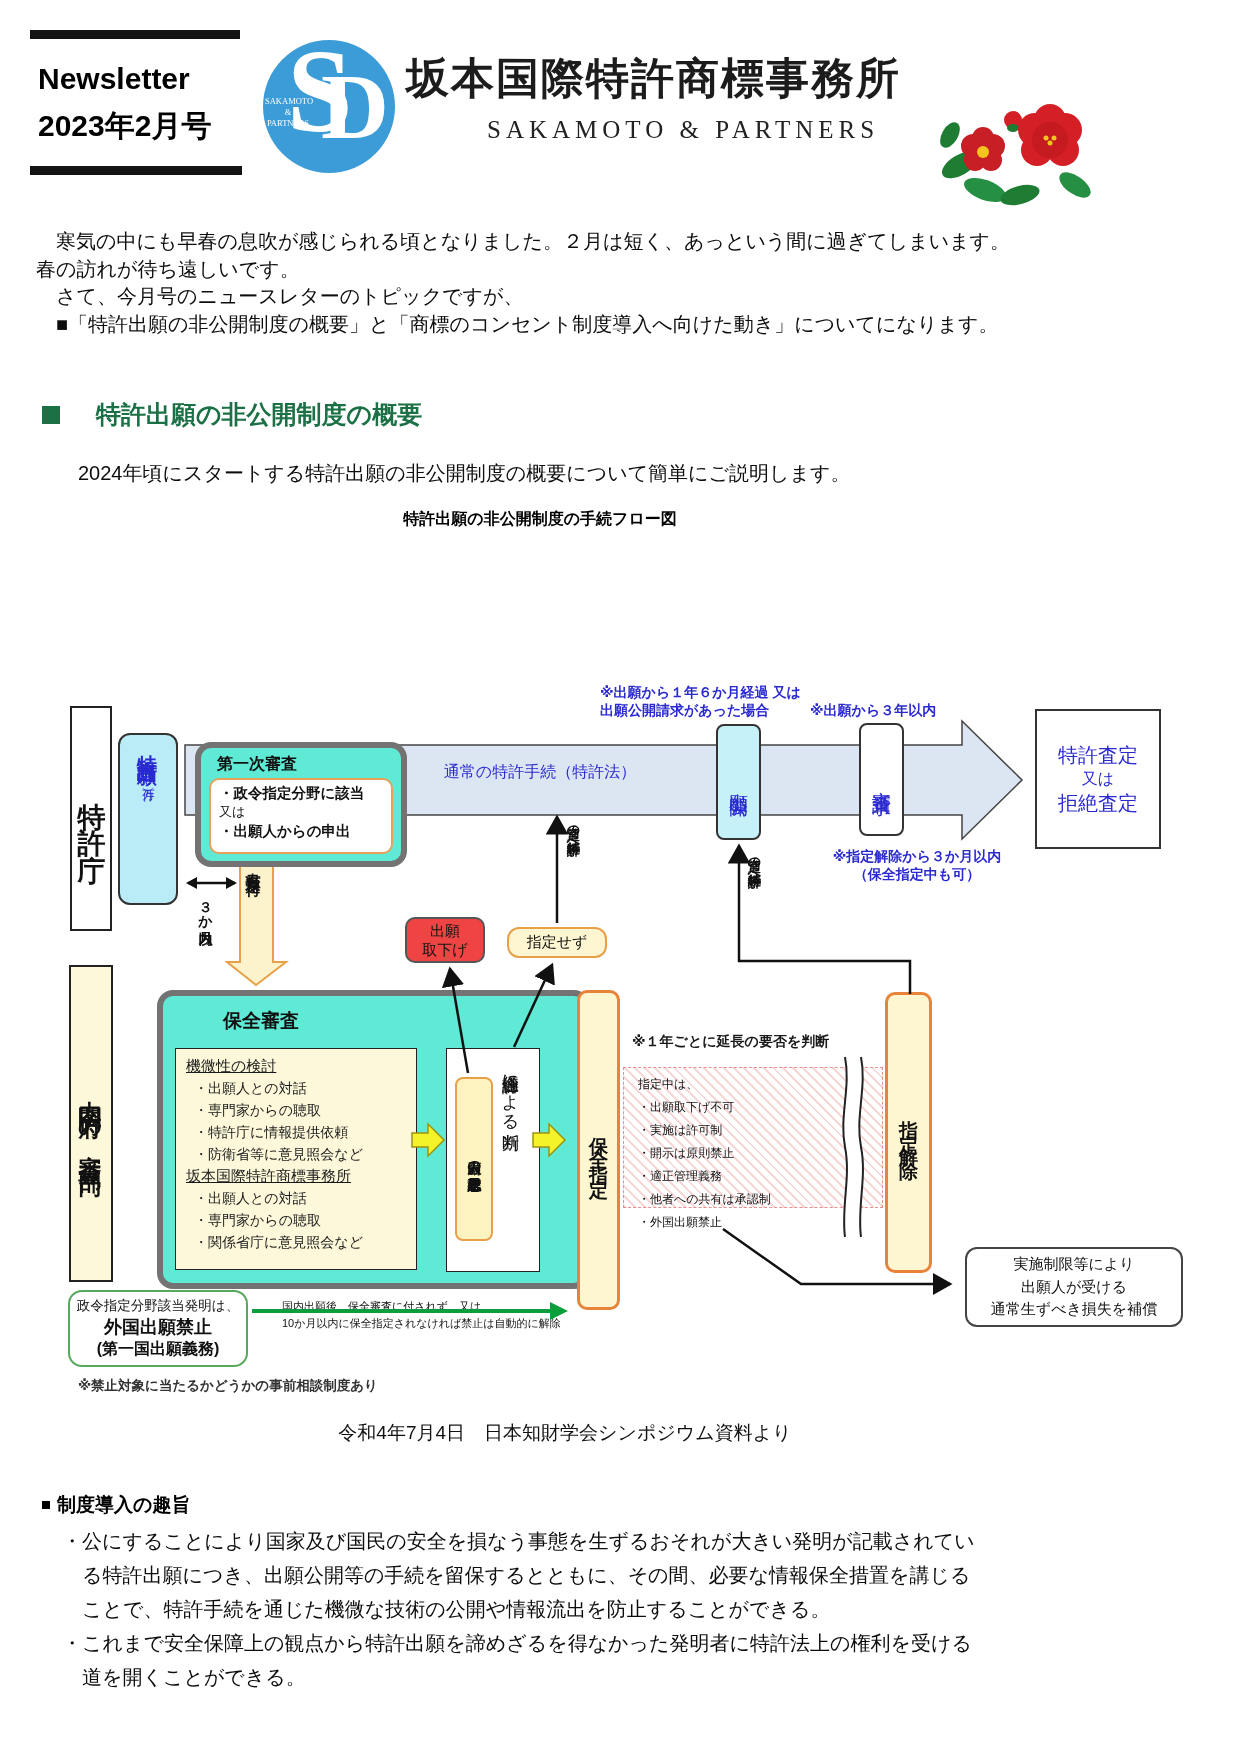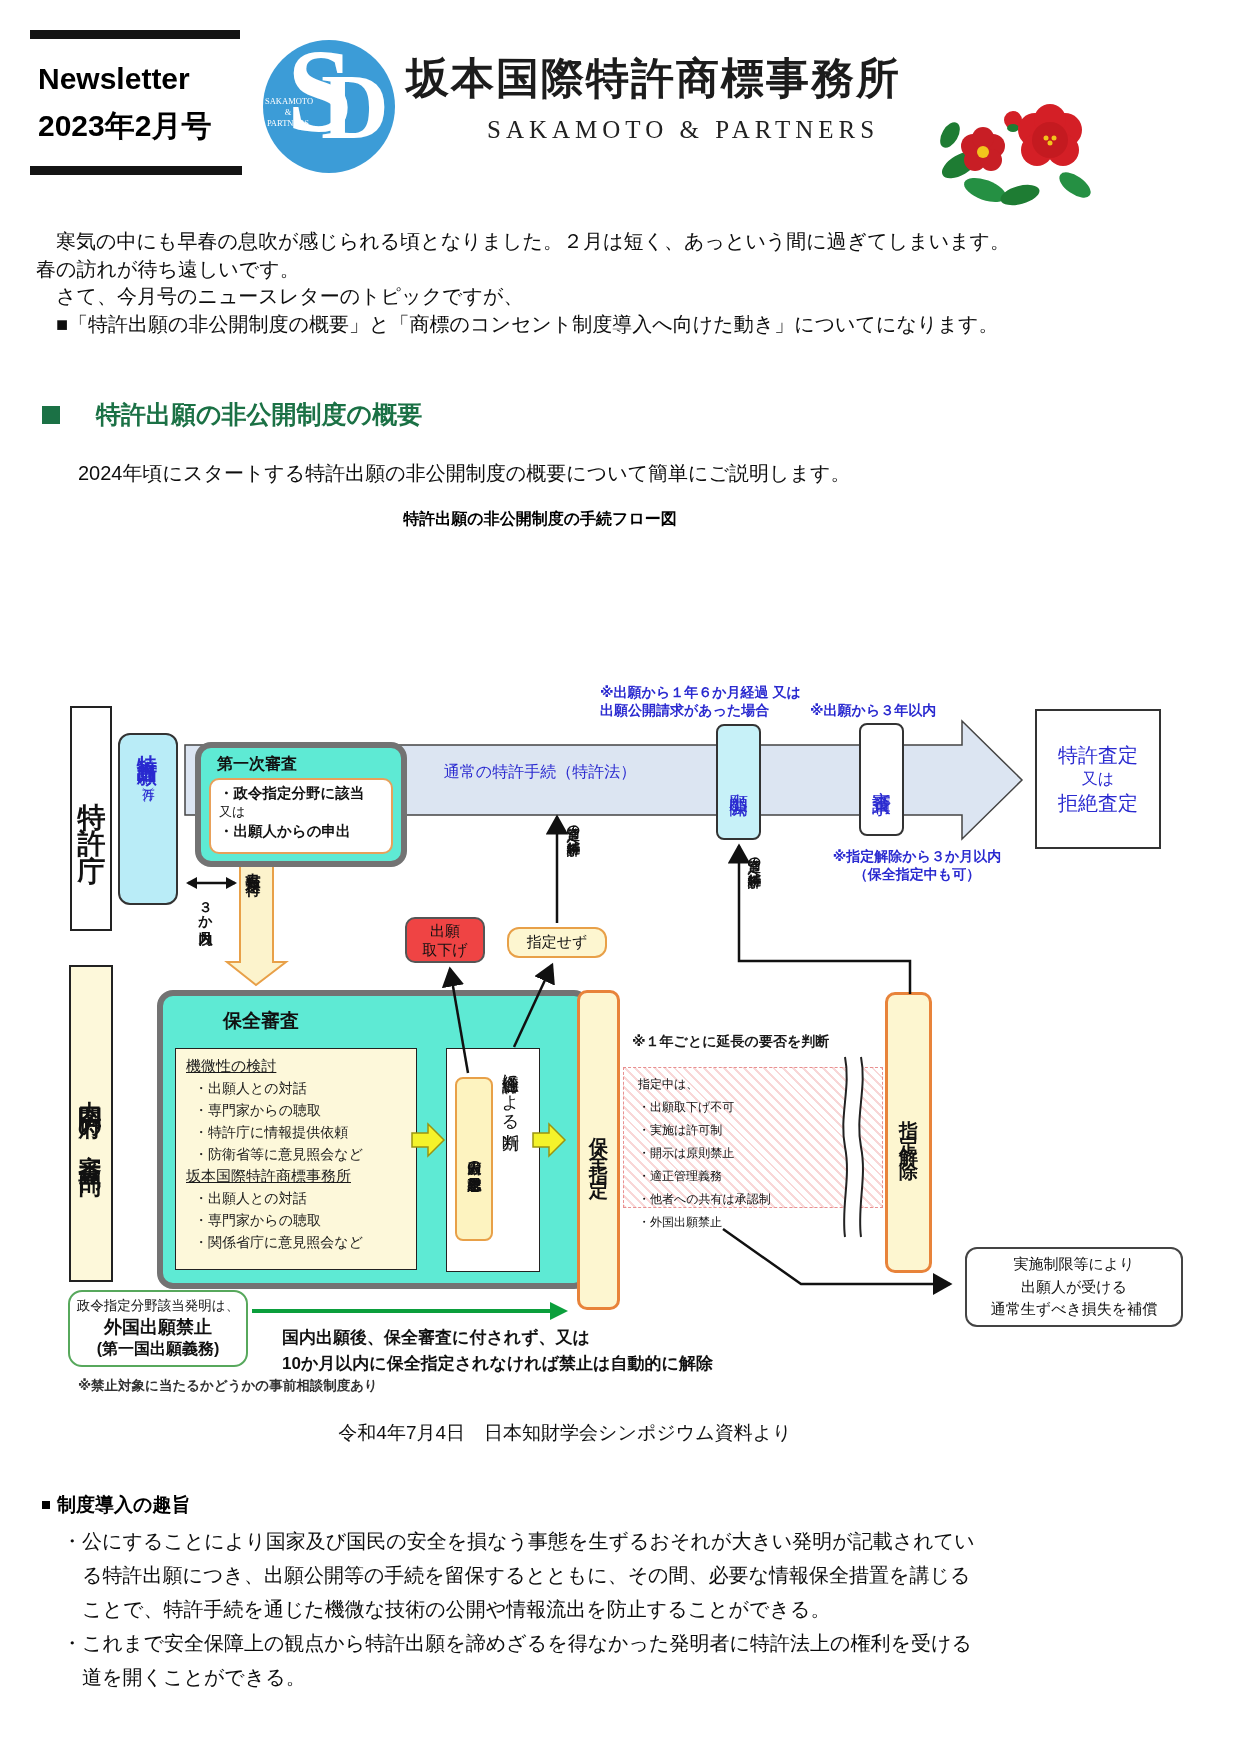--- a/index.html
+++ b/index.html
@@ -217,21 +217,21 @@
       <div>実施制限等により</div>
       <div>出願人が受ける</div>
       <div>通常生ずべき損失を補償</div>
     </div>
 
     <div class="dbox" style="left:68px;top:695px;width:180px;height:77px;background:#fff;border:2.5px solid #57a85c;border-radius:14px;flex-direction:column;">
       <div style="font-size:13.5px;">政令指定分野該当発明は、</div>
       <div style="font-size:18px;font-weight:bold;">外国出願禁止</div>
       <div style="font-size:16px;font-weight:bold;">(第一国出願義務)</div>
     </div>
-    <div class="abs" style="left:282px;top:730px;font-size:17px;font-weight:bold;line-height:1.5;">
+    <div class="abs" style="left:282px;top:703px;font-size:11px;font-weight:normal;line-height:1.5;">
       <div>国内出願後、保全審査に付されず、又は</div>
       <div>10か月以内に保全指定されなければ禁止は自動的に解除</div>
     </div>
     <div class="abs" style="left:78px;top:782px;font-size:13.5px;font-weight:600;color:#333;">※禁止対象に当たるかどうかの事前相談制度あり</div>
 
     <svg width="1241" height="810">
       <defs>
         <marker id="mh" orient="auto" markerWidth="10" markerHeight="9" refX="7" refY="4.5">
           <path d="M0,0 L8,4.5 L0,9 z" fill="#111"></path>
         </marker>

